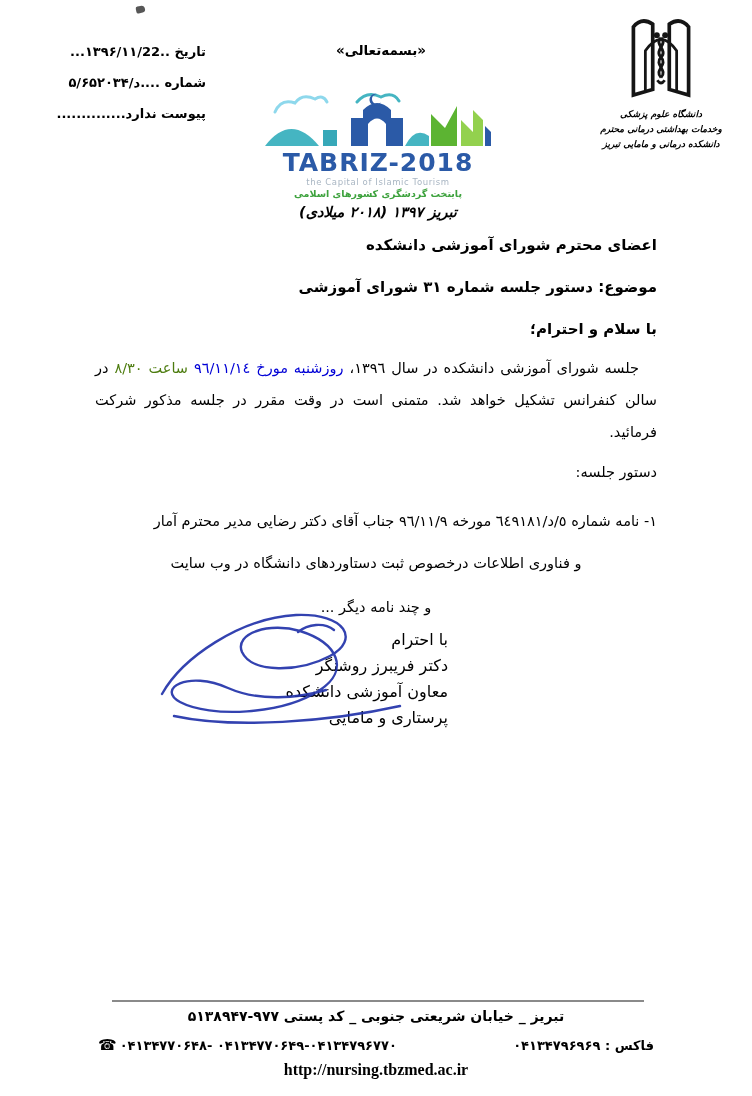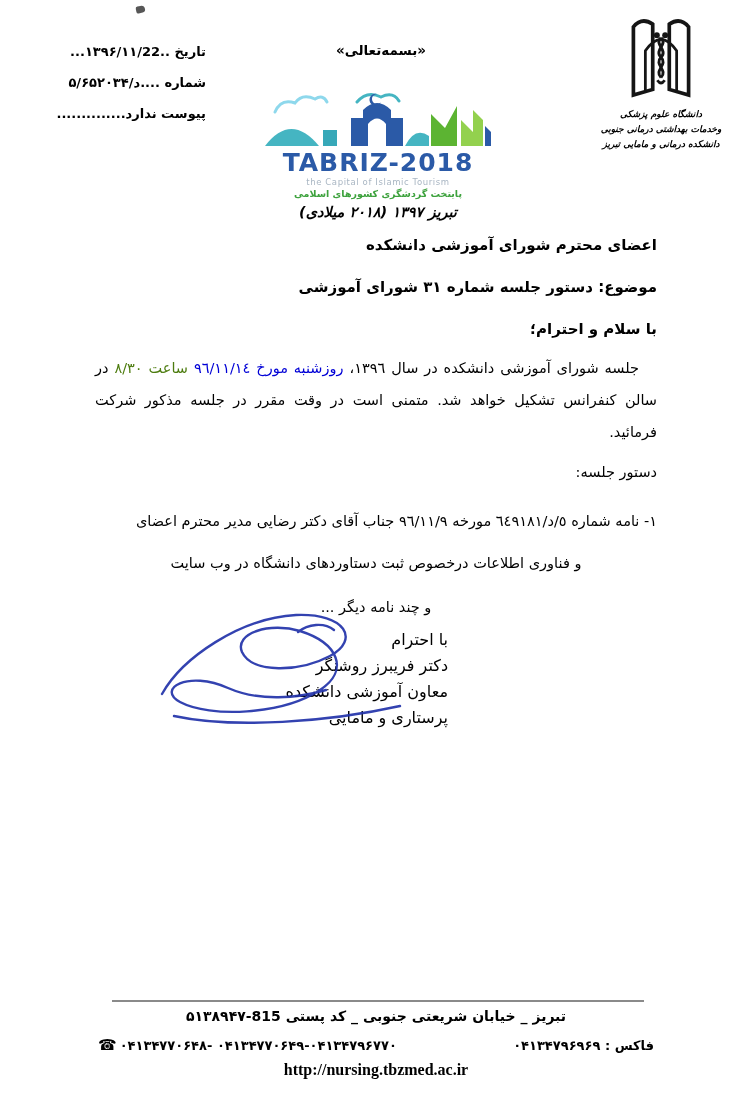--- a/index.html
+++ b/index.html
@@ -119,51 +119,51 @@
 
       <path d="M33,84 L33,40 Q50,15 67,40 L67,84" fill="none" stroke="#151515" stroke-width="3"></path>
 
       <path d="M50,26 C42,33 58,39 50,47 C42,55 58,61 50,69" fill="none" stroke="#151515" stroke-width="3.2"></path>
       <path d="M50,26 C58,33 42,39 50,47 C58,55 42,61 50,69" fill="none" stroke="#151515" stroke-width="3.2"></path>
       <circle cx="45.5" cy="23" r="3.2" fill="#151515"></circle>
       <circle cx="54.5" cy="23" r="3.2" fill="#151515"></circle>
       <path d="M46,72 Q50,78 54,72" fill="none" stroke="#151515" stroke-width="3"></path>
     </svg>
     <div class="cal">دانشگاه علوم پزشکی</div>
-    <div class="cal">وخدمات بهداشتی درمانی جنوبی</div>
+    <div class="cal">وخدمات بهداشتی درمانی محترم</div>
     <div class="cal">دانشکده درمانی و مامایی تبریز</div>
   </div>
 
   <div class="body-block">
     <p class="b-line recipient">اعضای محترم شورای آموزشی دانشکده</p>
     <p class="b-line subject">موضوع: دستور جلسه شماره ۳۱ شورای آموزشی</p>
     <p class="b-line salutation">با سلام و احترام؛</p>
     <p class="b-line para"><span>جلسه شورای آموزشی دانشکده در سال ١٣٩٦، </span><span class="blue">روزشنبه مورخ </span><span class="blue num" dir="ltr">٩٦/١١/١٤</span><span class="red"> ساعت </span><span class="red num" dir="ltr">٨/٣٠</span><span> در سالن کنفرانس تشکیل خواهد شد. متمنی است در وقت مقرر در جلسه مذکور شرکت فرمائید.</span></p>
     <p class="b-line agenda-label">دستور جلسه:</p>
-    <p class="b-line item"><span>۱- نامه شماره </span><span class="num" dir="ltr">٥/د/٦٤٩١٨١</span><span> مورخه </span><span class="num" dir="ltr">٩٦/١١/٩</span><span> جناب آقای دکتر رضایی مدیر محترم اعضای</span></p>
+    <p class="b-line item"><span>۱- نامه شماره </span><span class="num" dir="ltr">٥/د/٦٤٩١٨١</span><span> مورخه </span><span class="num" dir="ltr">٩٦/١١/٩</span><span> جناب آقای دکتر رضایی مدیر محترم آمار</span></p>
     <p class="b-line item-c">و فناوری اطلاعات درخصوص ثبت دستاوردهای دانشگاه در وب سایت</p>
     <p class="b-line item-c">و چند نامه دیگر ...</p>
   </div>
 
   <div class="signature-block">
     <div>با احترام</div>
     <div>دکتر فریبرز روشنگر</div>
     <div>معاون آموزشی دانشکده</div>
     <div>پرستاری و مامایی</div>
   </div>
   <svg class="sig-svg" width="268" height="132" viewBox="0 0 268 132">
     <g fill="none" stroke="#2233aa" stroke-width="2.4" stroke-linecap="round" opacity="0.92">
       <path d="M14,92 C34,56 92,16 148,13 C198,11 212,38 182,54 C152,70 104,72 94,50 C86,31 122,20 152,29 C190,41 202,68 172,88 C134,113 62,116 32,100 C8,87 40,68 80,86 C112,100 150,96 178,88"></path>
       <path d="M26,114 C86,127 180,120 252,104"></path>
       <path d="M150,30 C160,22 176,20 186,28"></path>
     </g>
   </svg>
 
   <div class="footer-rule"></div>
-  <div class="footer-line1"><span>تبریز _ خیابان شریعتی جنوبی _ کد پستی </span><span class="num" dir="ltr">۵۱۳۸۹۴۷-815</span></div>
+  <div class="footer-line1"><span>تبریز _ خیابان شریعتی جنوبی _ کد پستی </span><span class="num" dir="ltr">۵۱۳۸۹۴۷-۹۷۷</span></div>
   <div class="footer-line2">
     <span class="phone-icon">☎</span>
     <span class="num" dir="ltr">۰۴۱۳۴۷۷۰۶۴۸- ۰۴۱۳۴۷۷۰۶۴۹-۰۴۱۳۴۷۹۶۷۷۰</span>
     <span class="spacer"></span>
     <span dir="rtl"><span>فاکس : </span><span class="num" dir="ltr">۰۴۱۳۴۷۹۶۹۶۹</span></span>
   </div>
   <div class="footer-url">http://nursing.tbzmed.ac.ir</div>
 
 </div>
 

